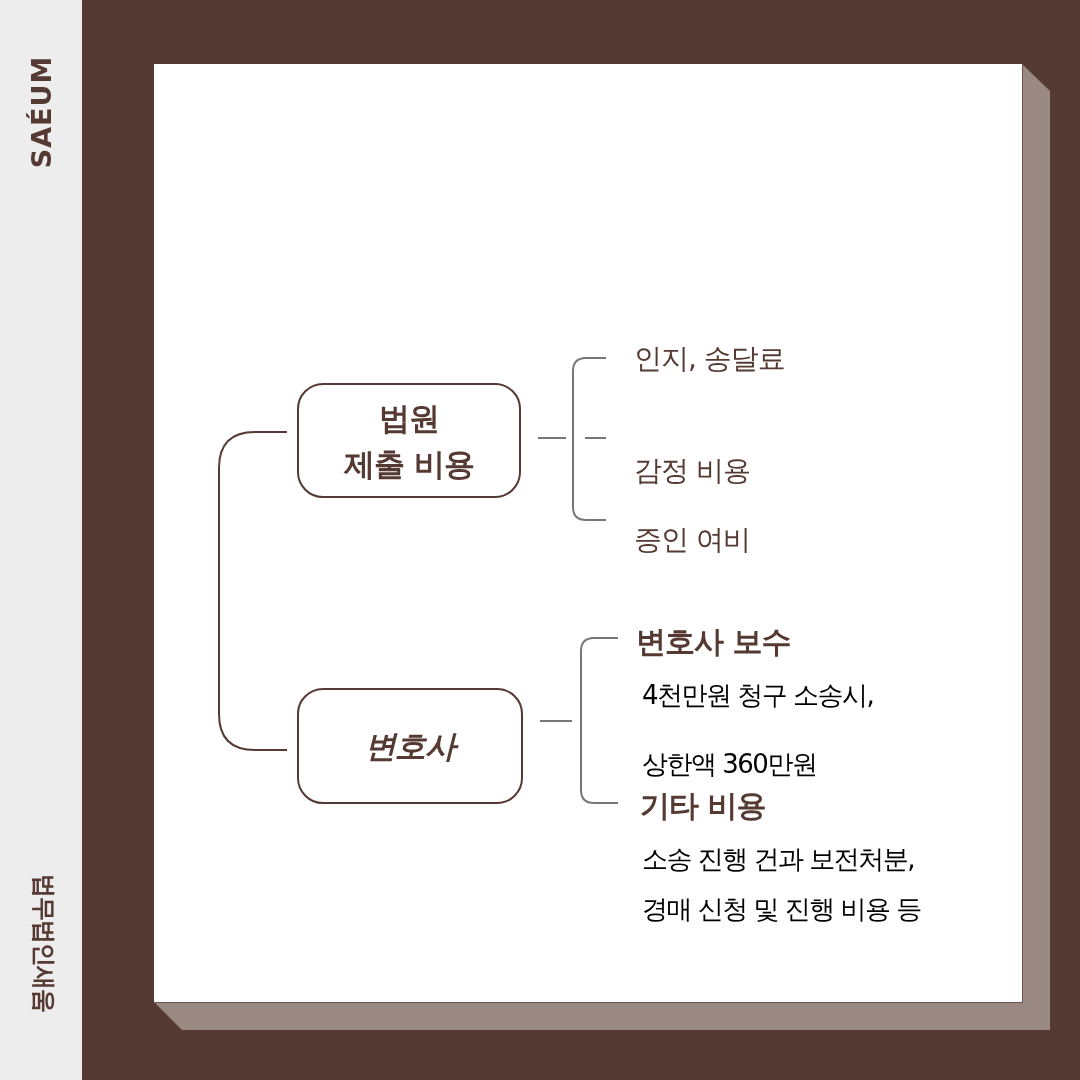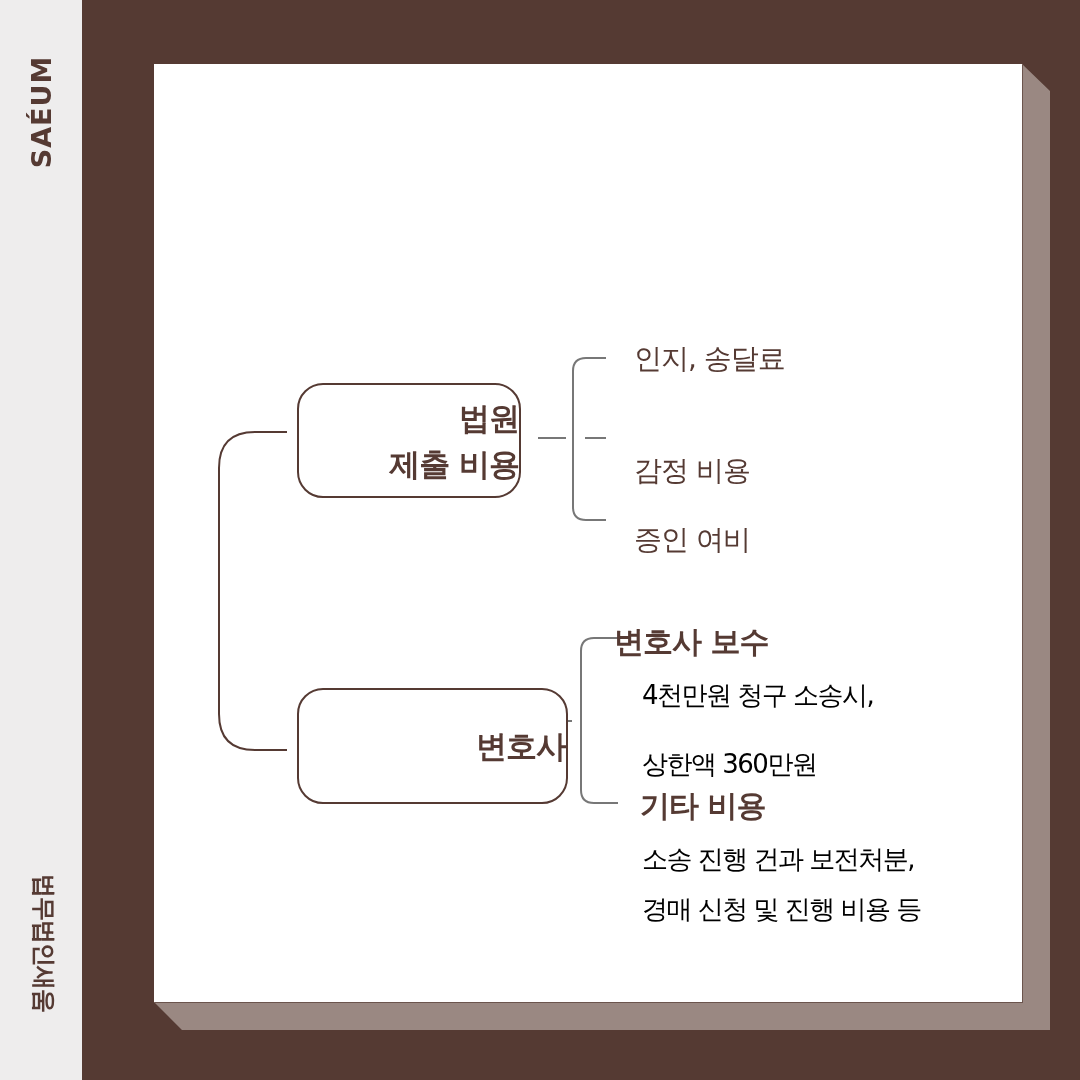--- a/index.html
+++ b/index.html
@@ -37,21 +37,21 @@
   }
   .title {
     position: absolute; left: 0; width: 868px; top: 118px;
     text-align: center; font-weight: bold; font-size: 60px; letter-spacing: -4px;
     color: #553a33;
   }
   svg.lines { position: absolute; left: 0; top: 0; }
   .node {
     position: absolute; box-sizing: border-box;
     border: 2px solid #553a33; border-radius: 26px; background: #fff;
-    display: flex; flex-direction: column; align-items: flex-end; justify-content: center;
+    display: flex; flex-direction: column; align-items: center; justify-content: center;
     font-weight: bold; font-size: 31px; line-height: 46px; letter-spacing: -1px;
     color: #553a33;
   }
   .leaf {
     position: absolute; font-size: 28px; letter-spacing: -1px; color: #553a33;
     white-space: nowrap;
   }
   .leaf-head {
     position: absolute; font-size: 30px; font-weight: bold; letter-spacing: -1px;
     color: #553a33; white-space: nowrap;
@@ -83,28 +83,28 @@
 
     <line x1="386" y1="657" x2="418" y2="657" stroke="#777" stroke-width="2"></line>
     <path d="M 464 574 L 440 574 Q 427 574 427 587 L 427 726 Q 427 739 440 739 L 464 739" fill="none" stroke="#777" stroke-width="2"></path>
   </svg>
 
   <div class="node" style="left:143px; top:319px; width:224px; height:115px;">
     <span>법원</span>
     <span>제출 비용</span>
   </div>
 
-  <div class="node" style="left:143px; top:624px; width:271px; height:116px;">
+  <div class="node" style="left:143px; top:624px; width:226px; height:116px;font-style:italic;">
     <span>변호사</span>
   </div>
 
   <div class="leaf" style="left:480px; top:276px;">인지, 송달료</div>
   <div class="leaf" style="left:480px; top:356px;margin-top:32px;">감정 비용</div>
   <div class="leaf" style="left:480px; top:424px;margin-top:33px;">증인 여비</div>
 
-  <div class="leaf-head" style="left:460px; top:558px;text-align:right;">변호사 보수</div>
+  <div class="leaf-head" style="left:482px; top:558px;text-align:right;">변호사 보수</div>
   <div class="leaf-desc" style="left:488px; top:610px;">4천만원 청구 소송시,</div>
   <div class="leaf-desc" style="left:488px; top:652px;margin-top:27px;">상한액 360만원</div>
 
   <div class="leaf-head" style="left:486px; top:722px;">기타 비용</div>
   <div class="leaf-desc" style="left:488px; top:774px;">소송 진행 건과 보전처분,</div>
   <div class="leaf-desc" style="left:488px; top:788px;margin-top:36px;">경매 신청 및 진행 비용 등</div>
 </div>
 
 </body></html>

